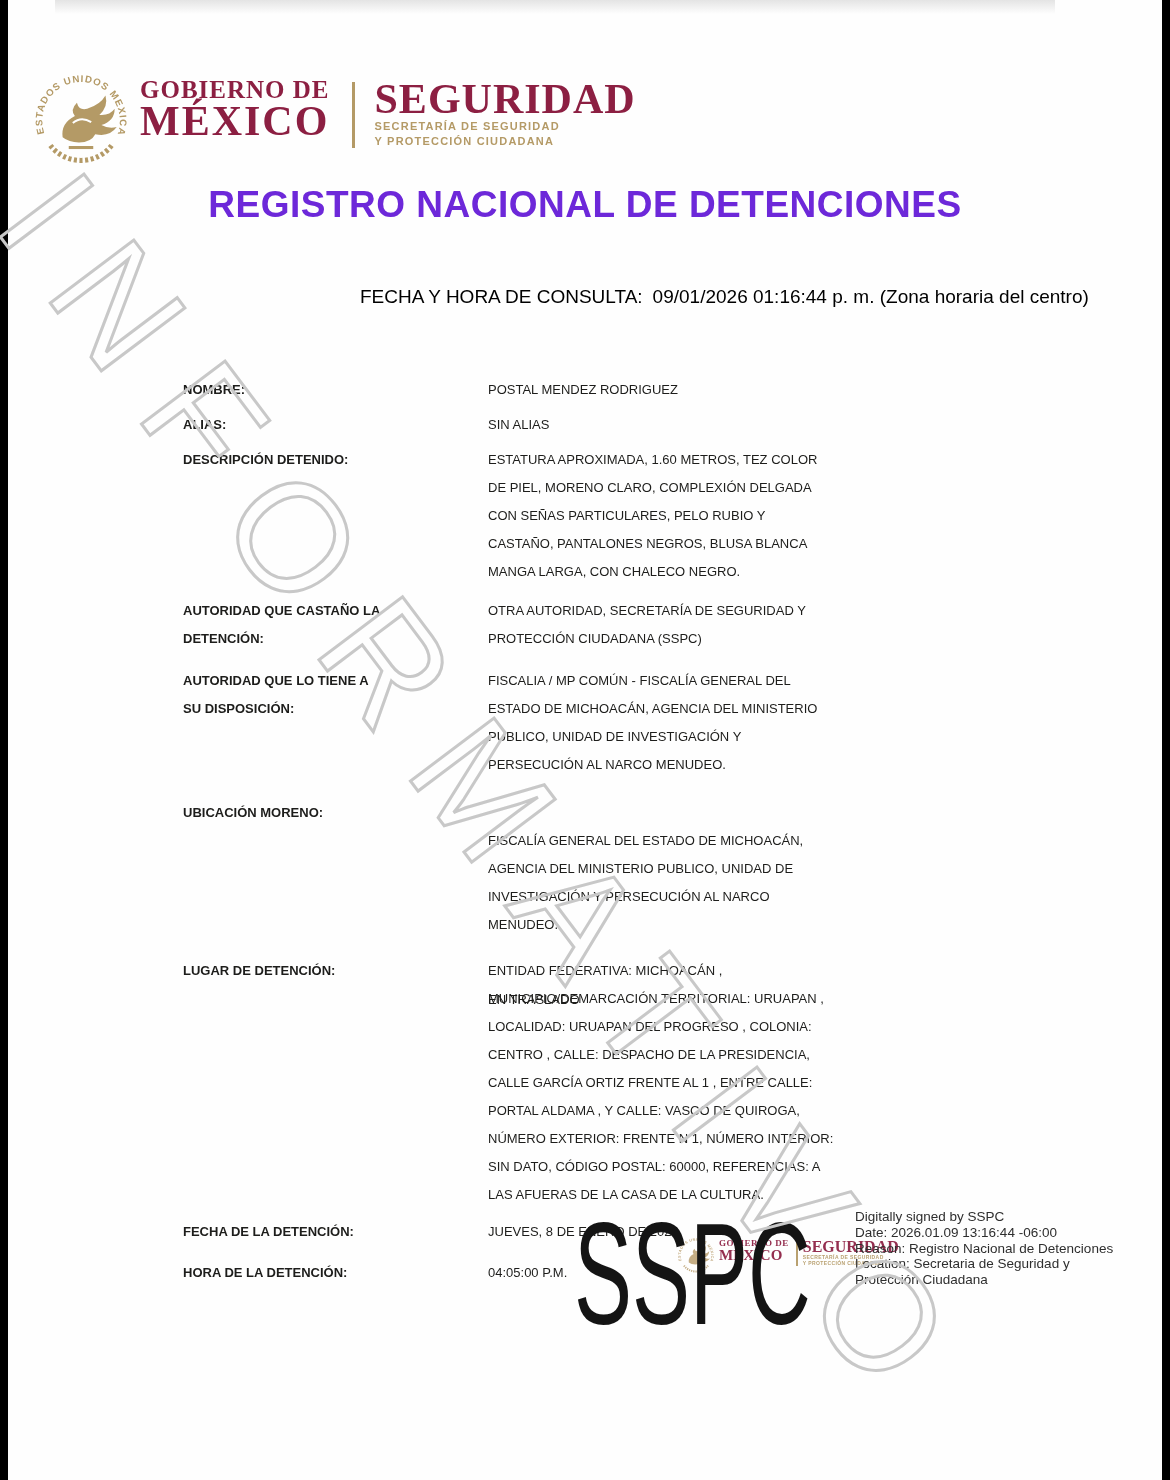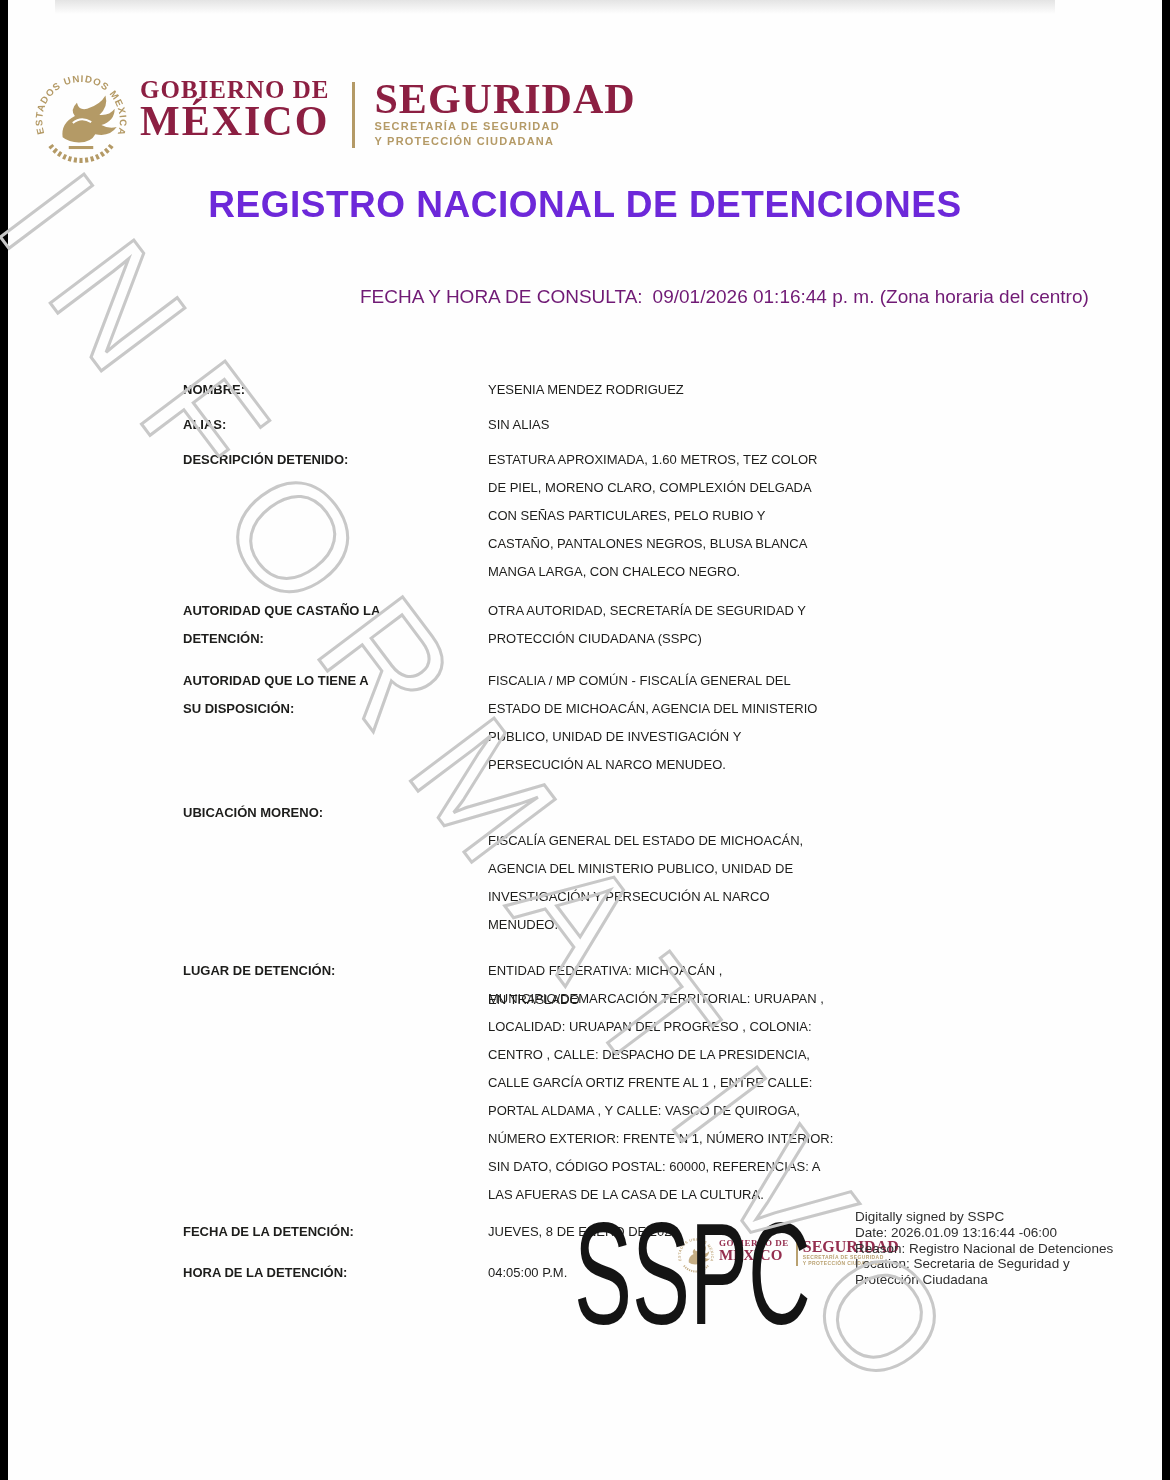--- a/index.html
+++ b/index.html
@@ -21,21 +21,21 @@
   .gob-line1{font-size:25px;letter-spacing:1px;line-height:24px;}
   .gob-line2{font-size:42px;letter-spacing:2px;line-height:38px;}
   .header-sep{width:3px;height:66px;background:#b49a66;margin:16px 20px 0 22px;}
   .brand-block{margin-top:14px;}
   .brand{font-family:"Liberation Serif",serif;font-weight:bold;color:#8c1f42;font-size:42px;line-height:38px;letter-spacing:1px;}
   .brand-sub{color:#b49a66;font-size:11px;font-weight:bold;letter-spacing:1.2px;line-height:14px;margin-top:1px;}
 
   .doc-title{position:absolute;left:0;top:184px;width:1170px;margin:0;text-align:center;
       font-size:37px;font-weight:bold;letter-spacing:.5px;color:#6d28d9;}
 
-  .consulta{position:absolute;left:360px;top:286px;font-size:19px;color:#701a75;}
+  .consulta{position:absolute;left:360px;top:286px;font-size:19px;color:#000000;}
   .consulta-value{margin-left:10px;}
 
   
   .row{position:absolute;left:183px;width:830px;display:flex;font-size:13px;line-height:28px;}
   .label{width:305px;font-weight:bold;white-space:pre-line;flex-shrink:0;}
   .value{width:520px;white-space:pre-line;}
   .value-para2{margin-top:19px;white-space:pre-line;}
 
   
   .sspc-stamp{position:absolute;left:574px;top:1202px;font-size:145px;line-height:1;
@@ -92,21 +92,21 @@
   </div>
 
   <h1 class="doc-title">REGISTRO NACIONAL DE DETENCIONES</h1>
 
   <div class="consulta">
     <span>FECHA Y HORA DE CONSULTA:</span><span class="consulta-value">09/01/2026 01:16:44 p. m. (Zona horaria del centro)</span>
   </div>
 
   <div class="row" style="top:376px">
     <div class="label">NOMBRE:</div>
-    <div class="value">YESENIA MENDEZ  RODRIGUEZ</div>
+    <div class="value">POSTAL MENDEZ  RODRIGUEZ</div>
   </div>
 
   <div class="row" style="top:411px">
     <div class="label">ALIAS:</div>
     <div class="value">SIN ALIAS</div>
   </div>
 
   <div class="row" style="top:446px">
     <div class="label">DESCRIPCIÓN DETENIDO:</div>
     <div class="value">ESTATURA APROXIMADA, 1.60 METROS, TEZ COLOR

